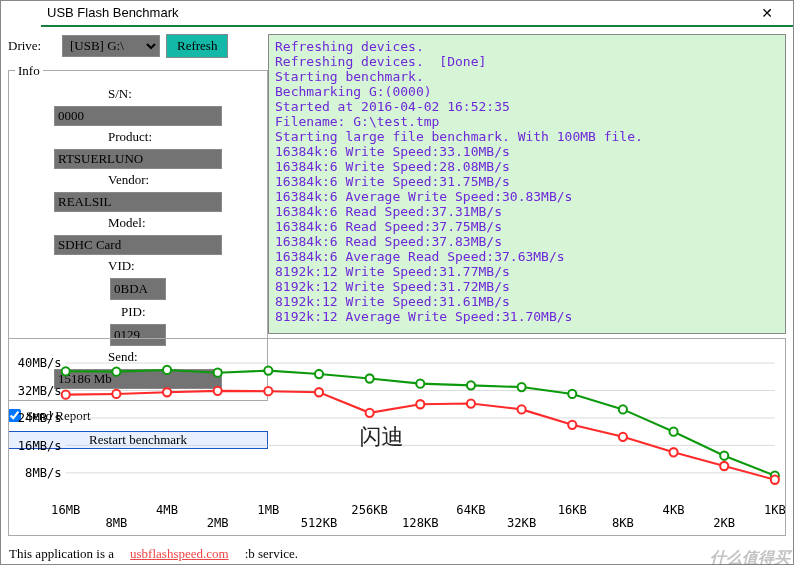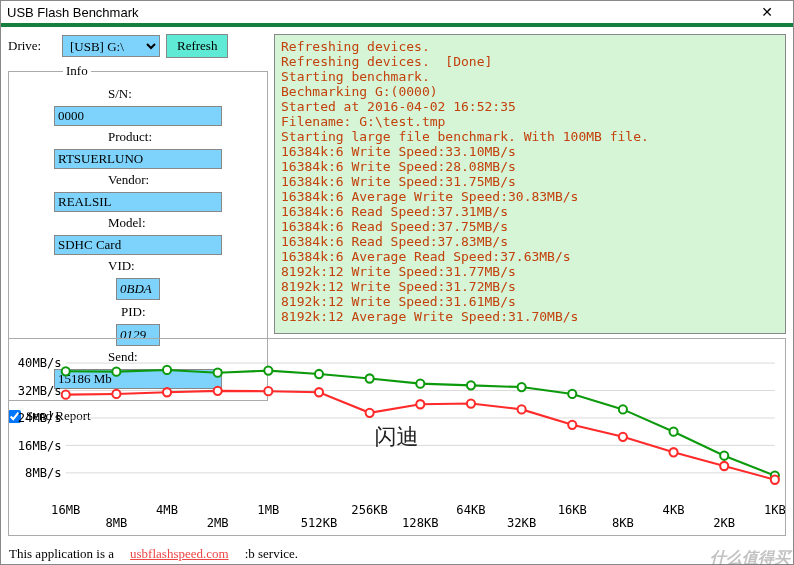--- a/index.html
+++ b/index.html
@@ -1,43 +1,43 @@
 <!DOCTYPE html>
 <html><head>
 <meta charset="utf-8">
 <style>
 * { box-sizing: border-box; margin: 0; padding: 0; }
 body { font-family: "SimSun", "NSimSun", serif; font-size: 13px; background: #fff; width: 794px; height: 565px; overflow: hidden; }
 .window { border: 1px solid #888; width: 794px; height: 565px; display: flex; flex-direction: column; }
-.titlebar { height: 28px; display: flex; align-items: center; padding: 0 6px; border-bottom: 4px solid #15803d; }
+.titlebar { height: 28px; display: flex; align-items: center; padding: 0 6px; border-bottom: 2px solid #15803d; margin-left: 40px; }
 .titlebar .title { flex: 1; font-family: "Segoe UI", sans-serif; font-size: 13px; }
 .titlebar .close { width: 40px; text-align: center; font-size: 14px; font-family: sans-serif; }
 .content { flex: 1; padding: 7px; display: flex; flex-direction: column; gap: 4px; }
-.top-row { display: flex; gap: 6px; height: 300px; }
+.top-row { display: flex; height: 300px; }
 .left-col { width: 260px; display: flex; flex-direction: column; gap: 3px; }
 .drive-row { display: flex; align-items: center; gap: 6px; height: 28px; }
 .drive-row label { width: 48px; }
-select, input[type=text] { font-family: inherit; font-size: 13px; height: 22px; border: 1px solid #888; background: #7dd3fc; padding: 1px 3px; }
+select, input[type=text] { font-family: inherit; font-size: 13px; height: 22px; border: 1px solid #888; background: #737373; padding: 1px 3px; }
 select { width: 98px; }
-.btn { font-family: inherit; font-size: 13px; height: 24px; border: 1px solid #888; background: #5eead4; padding: 2px 10px; cursor: pointer; }
+.btn { font-family: inherit; font-size: 13px; height: 24px; border: 1px solid #888; background: #14b8a6; padding: 2px 10px; cursor: pointer; }
 fieldset.info { border: 1px solid #aaa; padding: 4px 6px 8px 6px; margin-top: 2px; }
-fieldset.info legend { padding: 0 3px; margin-left: 48px; }
+fieldset.info legend { padding: 0 3px; }
 .info-row { display: flex; align-items: center; gap: 4px; margin: 3px 0; flex-direction: column; }
 .info-row label { width: 60px; }
 .info-row input { flex: 1; }
-.info-row .short { width: 44px; flex: none; font-style: italic; }
+.info-row .short { width: 56px; flex: none; }
 .info-row .pidlbl { width: 34px; }
 .check-row { display: flex; align-items: center; gap: 5px; margin: 4px 0 4px 0; }
 .restart-btn { height: 24px; border: 1.5px solid #1a56c8; background: #e8f0ff; font-family: inherit; font-size: 13px; cursor: pointer; }
-.log { flex: 1; border: 1px solid #888; background: #d6f5d6; font-family: "NSimSun","SimSun",monospace; font-size: 13px; line-height: 15px; padding: 4px 6px; overflow: hidden; white-space: pre; color: #c2410c; }
+.log { flex: 1; border: 1px solid #888; background: #d6f5d6; font-family: "NSimSun","SimSun",monospace; font-size: 13px; line-height: 15px; padding: 4px 6px; overflow: hidden; white-space: pre; color: #6d28d9; }
 .chart-wrap { border: 1px solid #aaa; flex: 1; position: relative; }
 .footer { height: 22px; display: flex; align-items: center; padding: 2px 8px; font-size: 13px; gap: 16px; }
 .footer a { color: #ef4444; text-decoration: underline; }
 .watermark { position: absolute; right: 4px; bottom: -4px; font-family: "Microsoft YaHei", sans-serif; font-weight: 700; font-style: italic; color: rgba(120,120,120,0.45); font-size: 16px; pointer-events: none; }
-.chart-label { position: absolute; font-family: "Microsoft YaHei","SimSun",sans-serif; font-size: 22px; color: #222; margin-left: 15px; }
+.chart-label { position: absolute; font-family: "Microsoft YaHei","SimSun",sans-serif; font-size: 22px; color: #222; }
 </style>
 </head>
 <body>
 
 <div class="window">
   <div class="titlebar">
     <span class="title">USB Flash Benchmark</span>
     <span class="close">✕</span>
   </div>
   <div class="content">
@@ -74,20 +74,21 @@
           </div>
           <div class="info-row">
             <label>Send:</label>
             <input type="text" value="15186 Mb" style="">
           </div>
         </fieldset>
         <div class="check-row">
           <input type="checkbox" checked="" style="">
           <span>Send Report</span>
         </div>
+        <button class="restart-btn">Restart benchmark</button>
       </div>
       <div class="log" id="log">Refreshing devices.
 Refreshing devices.  [Done]
 Starting benchmark.
 Bechmarking G:(0000)
 Started at 2016-04-02 16:52:35
 Filename: G:\test.tmp
 Starting large file benchmark. With 100MB file.
 16384k:6 Write Speed:33.10MB/s
 16384k:6 Write Speed:28.08MB/s

